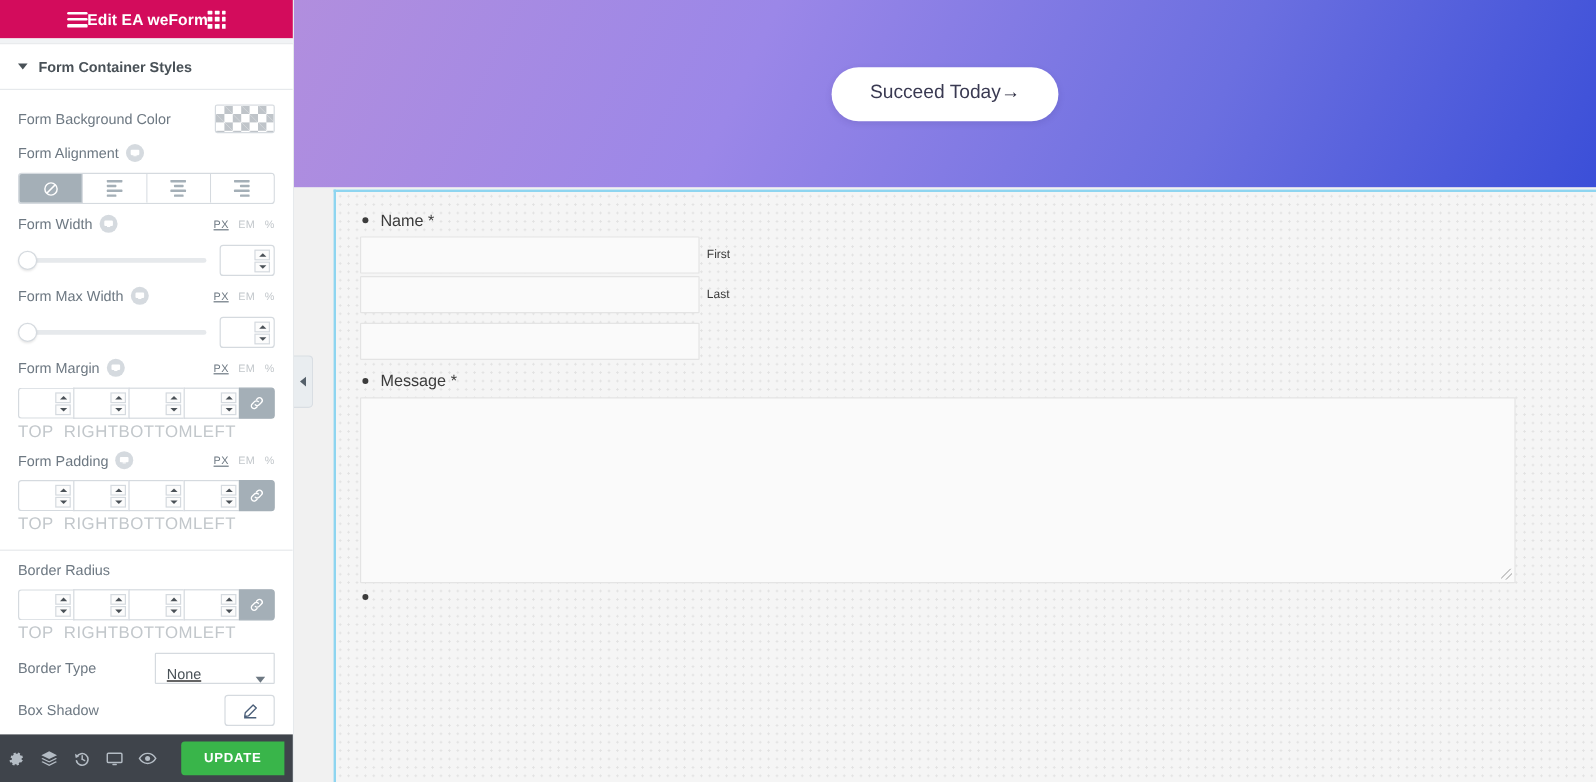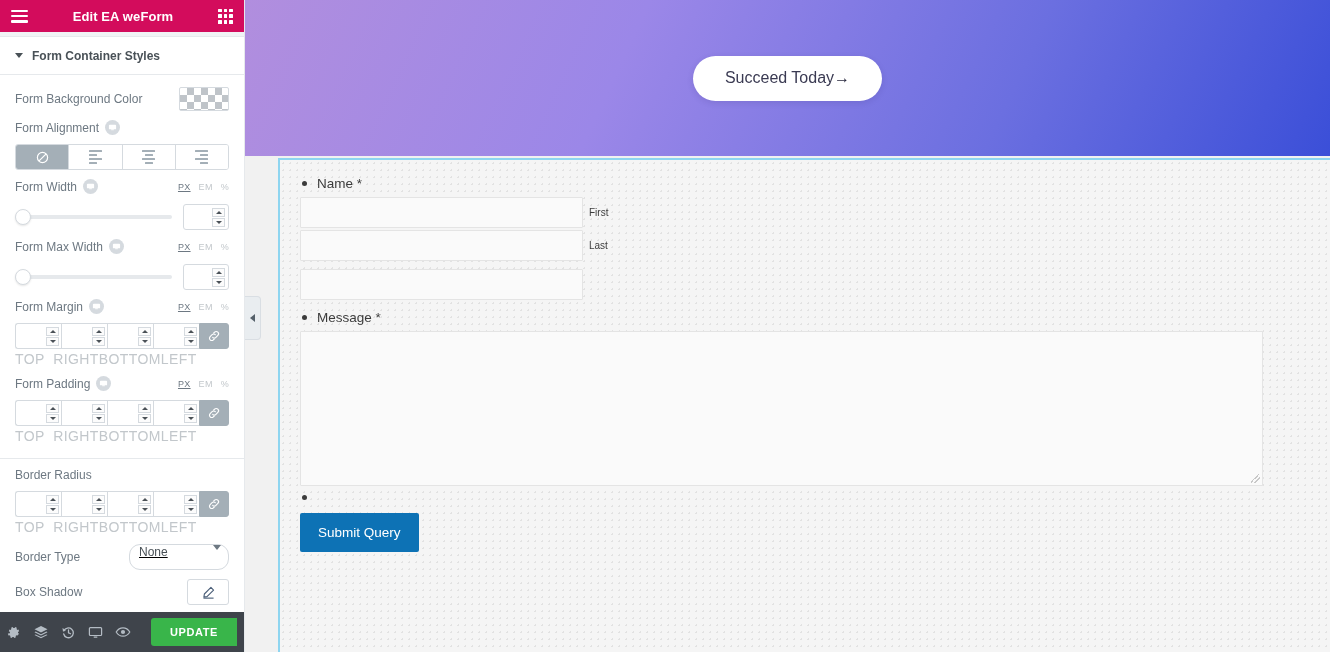--- a/index.html
+++ b/index.html
@@ -14,21 +14,21 @@
   .panel {
     width: 245px; height: 652px;
     background: #fff;
     border-right: 1px solid #e6e9ec;
     display: flex; flex-direction: column;
     position: relative; flex: 0 0 245px;
   }
   .panel-header {
     height: 32px; background: #d30c5c;
     display: flex; align-items: center;
-    justify-content: space-between;
+    justify-content: center;
     padding: 0 11px; flex: 0 0 32px;
   }
   .panel-title {
     color: #fff; font-size: 13px; font-weight: bold;
     letter-spacing: .1px;
   }
   .hamburger { width: 17px; height: 13px; display: flex; flex-direction: column;
     justify-content: space-between; cursor: pointer; }
   .hamburger i { display: block; height: 2.5px; background: #fff; border-radius: 1px; }
   .grid-icon { width: 15px; height: 15px; display: grid;
@@ -133,22 +133,22 @@
     width: 30px; height: 26px; border: 1px solid #a4afb7; background: #a4afb7;
     border-radius: 0 3px 3px 0; display: flex; align-items: center;
     justify-content: center; cursor: pointer; flex: 0 0 30px;
   }
   .dim-labels { display: flex; margin-top: 2px; padding-right: 30px; }
   .dim-labels span { flex: 1 1 0; font-size: 14px; color: #c2c7cb; letter-spacing: .4px; }
 
   .divider { height: 1px; background: #e6e9ec; margin: 14px 0 0 0; }
 
   .select {
-    width: 100px; height: 26px; border: 1px solid #d5dadf; border-radius: 11px;
-    background: #fff; display: flex; align-items: flex-start; justify-content: space-between;
+    width: 100px; height: 26px; border: 1px solid #d5dadf; border-radius: 1px;
+    background: #fff; display: flex; align-items: flex-end; justify-content: space-between;
     padding: 0 7px 0 9px; cursor: pointer; flex: 0 0 100px; text-decoration: underline;
   }
   .select span { font-size: 12px; color: #495157; }
   .chev {
     width: 0; height: 0; border-left: 4px solid transparent;
     border-right: 4px solid transparent; border-top: 5px solid #6d7882;
   }
   .edit-btn {
     width: 42px; height: 26px; border: 1px solid #d5dadf; border-radius: 3px;
     background: #fff; display: flex; align-items: center; justify-content: center;
@@ -719,18 +719,17 @@
           <div class="textarea">
             <span class="resize-grip"></span>
           </div>
         </div>
       </div>
 
       <div class="submit-row">
         <div class="field-label">
           <span class="bullet"></span>
         </div>
-        <button class="submit-btn">Submit Query</button>
       </div>
 
     </section>
   </main>
 </div>
 
 </body></html>

